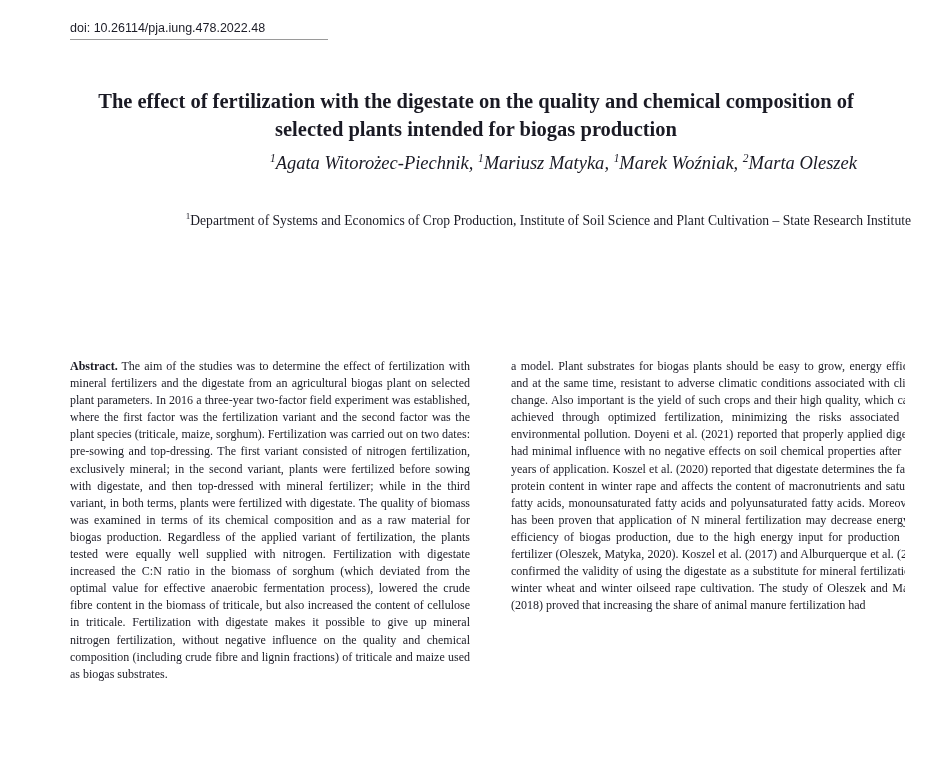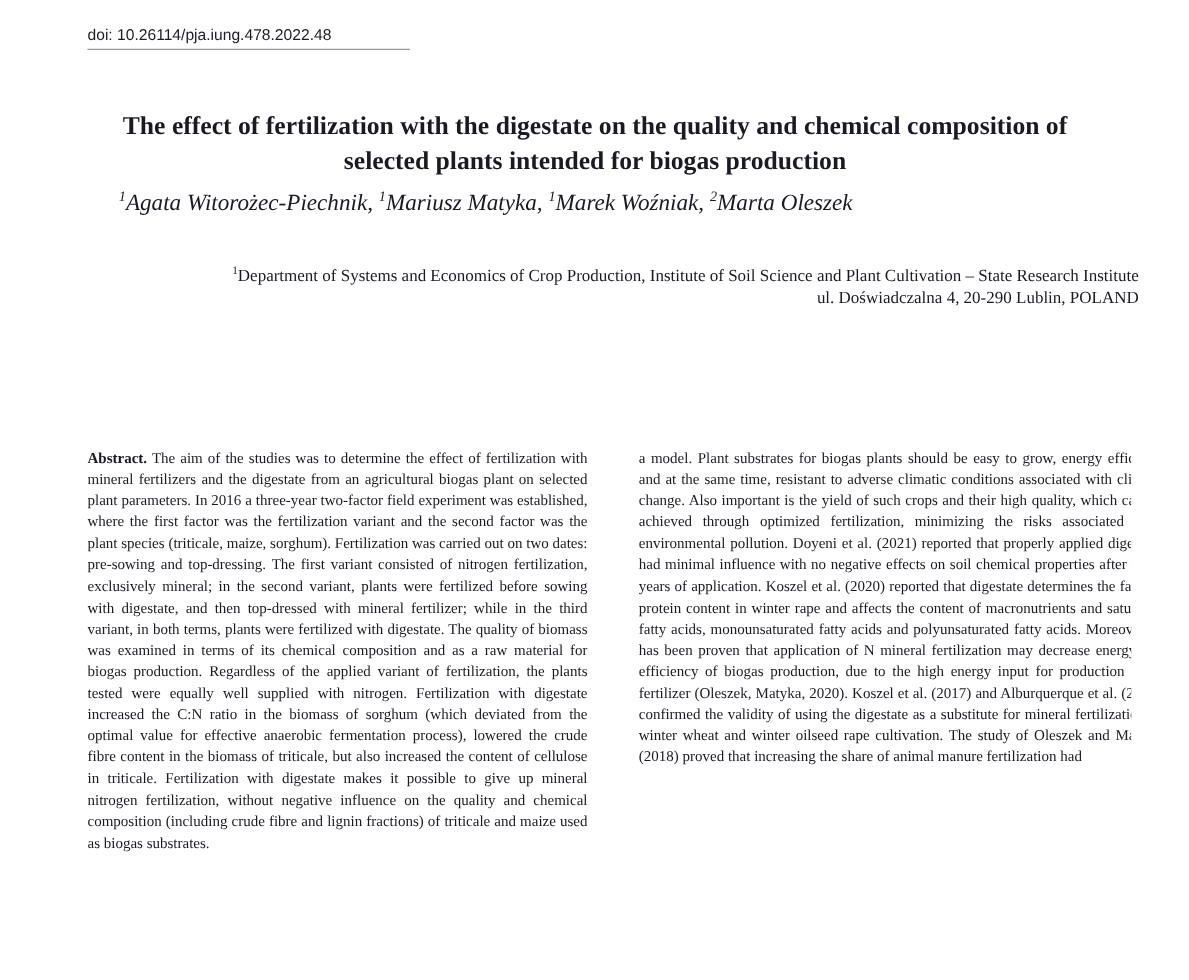--- a/index.html
+++ b/index.html
@@ -73,21 +73,21 @@
     line-height: 28px;
     color: #1a1a24;
   }
 
   
   .authors {
     position: absolute;
     top: 146px;
     left: 95px;
     width: 762px;
-    text-align: left;
+    text-align: right;
     font-style: italic;
     font-size: 18.5px;
     line-height: 24px;
     color: #1a1a24;
   }
   .authors sup {
     font-size: 0.62em;
     vertical-align: super;
     font-style: italic;
   }
@@ -157,21 +157,20 @@
 
   <div class="authors">
     <span><sup>1</sup><span>Agata Witorożec-Piechnik</span></span>,
     <span><sup>1</sup><span>Mariusz Matyka</span></span>,
     <span><sup>1</sup><span>Marek Woźniak</span></span>,
     <span><sup>2</sup><span>Marta Oleszek</span></span>
   </div>
 
   <div class="affiliations">
     <div><sup>1</sup><span>Department of Systems and Economics of Crop Production, Institute of Soil Science and Plant Cultivation – State Research Institute</span></div>
-    <div>ul. Doświadczalna 4, 20-290 Lublin, POLAND</div>
   </div>
 
   <div class="columns">
 
     <div class="col col-left">
       <p><span class="abstract-label">Abstract.</span><span> The aim of the studies was to determine the effect of fertilization with mineral fertilizers and the digestate from an agricultural biogas plant on selected plant parameters. In 2016 a three-year two-factor field experiment was established, where the first factor was the fertilization variant and the second factor was the plant species (triticale, maize, sorghum). Fertilization was carried out on two dates: pre-sowing and top-dressing. The first variant consisted of nitrogen fertilization, exclusively mineral; in the second variant, plants were fertilized before sowing with digestate, and then top-dressed with mineral fertilizer; while in the third variant, in both terms, plants were fertilized with digestate. The quality of biomass was examined in terms of its chemical composition and as a raw material for biogas production. Regardless of the applied variant of fertilization, the plants tested were equally well supplied with nitrogen. Fertilization with digestate increased the C:N ratio in the biomass of sorghum (which deviated from the optimal value for effective anaerobic fermentation process), lowered the crude fibre content in the biomass of triticale, but also increased the content of cellulose in triticale. Fertilization with digestate makes it possible to give up mineral nitrogen fertilization, without negative influence on the quality and chemical composition (including crude fibre and lignin fractions) of triticale and maize used as biogas substrates.</span></p>
     </div>
 
     <div class="col col-right">
       <p>a model. Plant substrates for biogas plants should be easy to grow, energy efficient, and at the same time, resistant to adverse climatic conditions associated with climate change. Also important is the yield of such crops and their high quality, which can be achieved through optimized fertilization, minimizing the risks associated with environmental pollution. Doyeni et al. (2021) reported that properly applied digestate had minimal influence with no negative effects on soil chemical properties after three years of application. Koszel et al. (2020) reported that digestate determines the fat and protein content in winter rape and affects the content of macronutrients and saturated fatty acids, monounsaturated fatty acids and polyunsaturated fatty acids. Moreover, it has been proven that application of N mineral fertilization may decrease energy-use efficiency of biogas production, due to the high energy input for production of N fertilizer (Oleszek, Matyka, 2020). Koszel et al. (2017) and Alburquerque et al. (2012) confirmed the validity of using the digestate as a substitute for mineral fertilization in winter wheat and winter oilseed rape cultivation. The study of Oleszek and Matyka (2018) proved that increasing the share of animal manure fertilization had</p>

